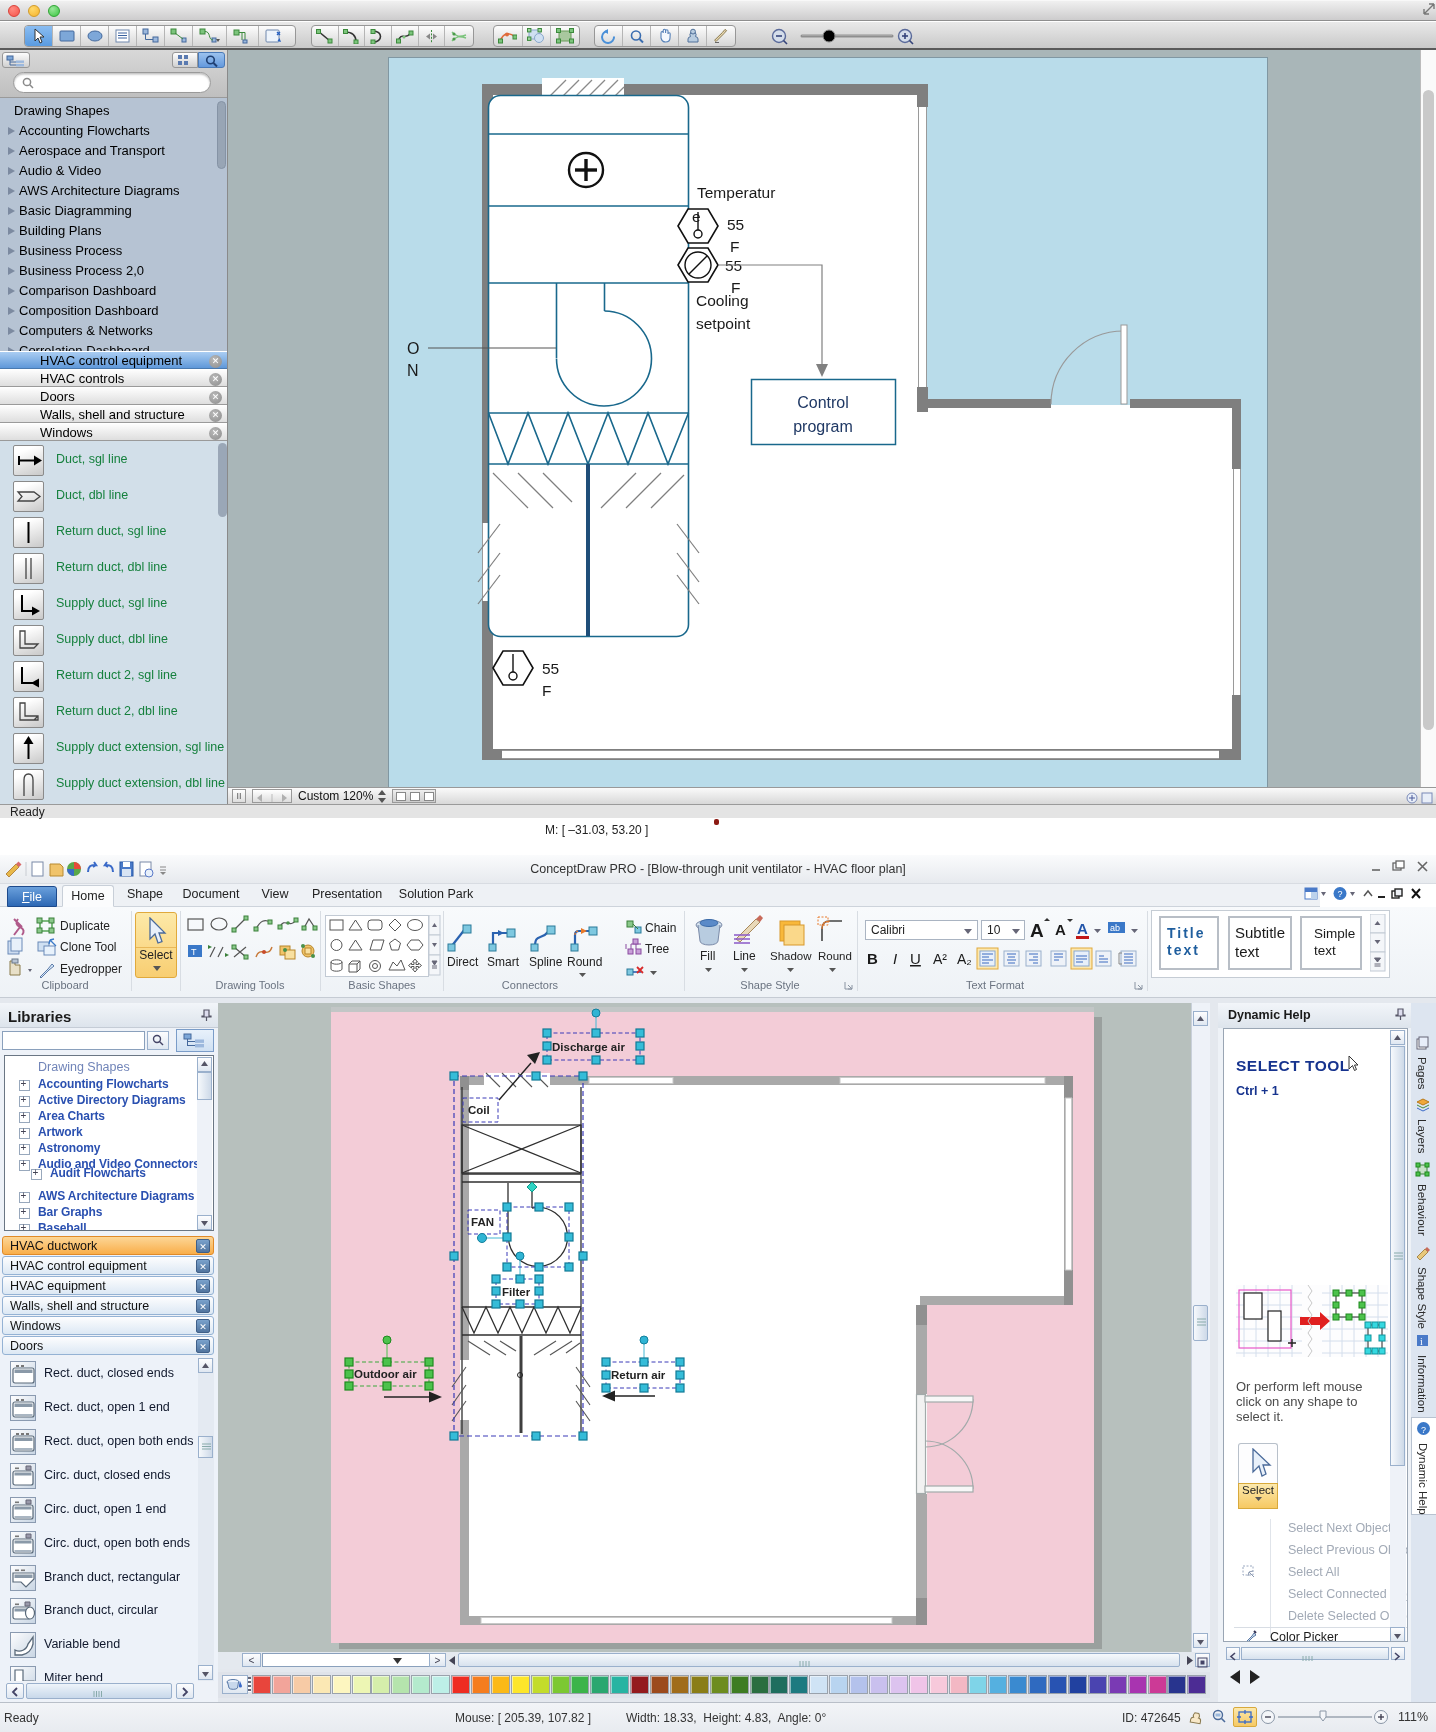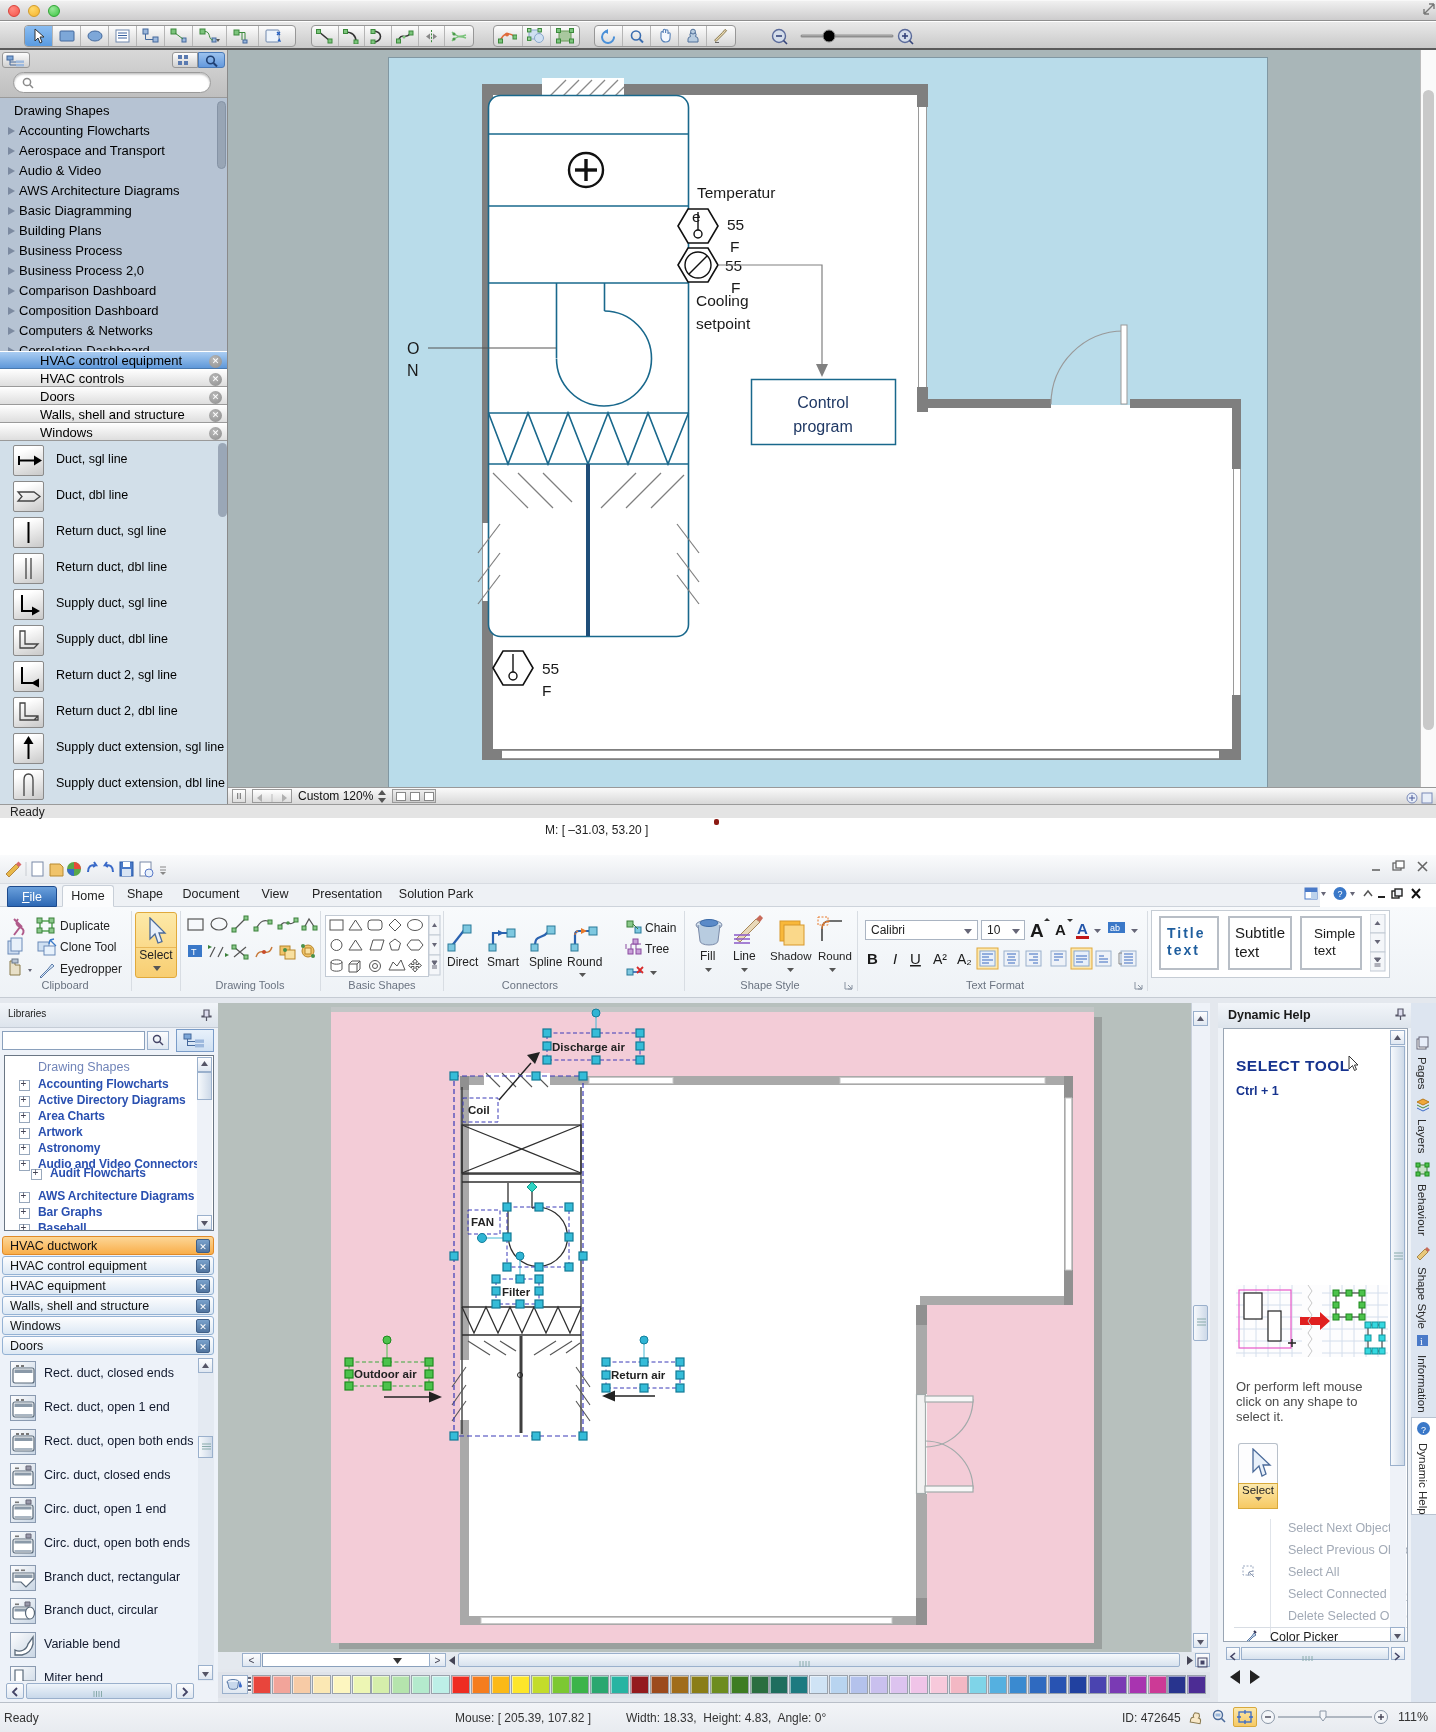--- a/index.html
+++ b/index.html
@@ -25,21 +25,21 @@
 
 .a-list{position:absolute;left:0;top:49px;width:228px;height:299px;background:#b6c3d3;font-size:13px;color:#000;}
 .a-li{position:absolute;left:0;width:228px;height:20px;line-height:20px;}
 .a-li .tri{position:absolute;left:8px;top:6px;width:0;height:0;border-left:7px solid #7c8aa0;border-top:4.5px solid transparent;border-bottom:4.5px solid transparent;}
 .a-li .txt{position:absolute;left:19px;top:0;white-space:nowrap;}
 .a-tab{position:absolute;left:0;width:228px;height:18px;line-height:18px;font-size:13px;color:#000;background:linear-gradient(#fdfdfd,#dedede);border-top:1px solid #fff;border-bottom:1px solid #9a9a9a;}
 .a-tab .x{position:absolute;right:6px;top:2.5px;width:13px;height:13px;border-radius:50%;background:radial-gradient(circle at 40% 35%,#b9b9b9,#8c8c8c);color:#fff;font-size:9px;line-height:13px;text-align:center;}
 .a-shapes{position:absolute;left:0;top:391px;width:228px;height:363px;background:#d2dfe9;}
 .a-srow{position:absolute;left:0;width:228px;height:36px;}
 .a-sicon{position:absolute;left:13px;top:2px;width:31px;height:31px;background:linear-gradient(160deg,#ffffff 20%,#c9c9c9);border:1px solid #8a8a8a;border-radius:2px;}
-.a-slabel{position:absolute;left:56px;top:9px;font-size:12.5px;color:#000000;white-space:nowrap;}
+.a-slabel{position:absolute;left:56px;top:9px;font-size:12.5px;color:#15803d;white-space:nowrap;}
 
 .b-title{position:absolute;left:0;top:0;width:1436px;height:29px;background:linear-gradient(#fafbfc,#e7eaee);border-bottom:1px solid #d8dce2;}
 .b-tabs{position:absolute;left:0;top:29px;width:1320px;height:23px;background:#eef1f5;border-bottom:1px solid #cdd3db;}
 .b-ribbon{position:absolute;left:0;top:52px;width:1436px;height:91px;background:linear-gradient(#f8fafc,#eef2f6);border-bottom:1px solid #c5cbd3;}
 .rsep{position:absolute;top:4px;width:1px;height:80px;background:#d8dde3;}
 .rlabel{position:absolute;top:72px;font-size:11px;color:#6a7380;width:140px;text-align:center;}
 .b-lib{position:absolute;left:0;top:148px;width:218px;height:700px;background:#eef2f8;}
 .b-canvas{position:absolute;left:218px;top:148px;width:992px;height:649px;background:#b7c0bd;overflow:hidden;}
 .b-help{position:absolute;left:1218px;top:148px;width:193px;height:700px;background:#eef2f7;}
 .b-strip{position:absolute;left:1411px;top:148px;width:25px;height:700px;background:#dde5f0;}
@@ -583,20 +583,21 @@
       <path d="M84 14 Q84 6 92 7 l-2 -3 m2 3 l-3 2" fill="none" stroke="#3a6ac8" stroke-width="2"></path>
       <path d="M109 14 Q109 6 101 7 l2 -3 m-2 3 l3 2" fill="none" stroke="#3a6ac8" stroke-width="2"></path>
       <rect x="116" y="4" width="13" height="14" fill="#4a7ac8" stroke="#2a5aa8"></rect>
         <rect x="119" y="4" width="7" height="5" fill="#fff"></rect>
         <rect x="118" y="11" width="9" height="7" fill="#d8e4f4"></rect>
       <rect x="136" y="4" width="11" height="14" fill="#fff" stroke="#7a8aa8"></rect>
         <circle cx="145" cy="15" r="4" fill="#e8f0fa" stroke="#5a7ac8"></circle>
       <path d="M156 9 l6 0 m-6 3 l6 0" stroke="#888" stroke-width="1"></path>
         <path d="M156 14 l3 3 l3 -3" fill="#888"></path>
     </svg>
+    <div style="position:absolute;left:0;top:7px;width:100%;text-align:center;font-size:12.5px;color:#333;">ConceptDraw PRO - [Blow-through unit ventilator - HVAC floor plan]</div>
     <svg width="70" height="14" style="position:absolute;left:1368px;top:5px;">
         <line x1="4" y1="10" x2="12" y2="10" stroke="#666" stroke-width="1.6"></line>
         <rect x="25" y="3" width="8" height="7" fill="none" stroke="#666" stroke-width="1.3"></rect>
         <rect x="28" y="1" width="8" height="7" fill="#fff" stroke="#666" stroke-width="1.3"></rect>
         <path d="M50 2 l9 9 m0 -9 l-9 9" stroke="#666" stroke-width="1.6"></path>
       </svg>
   </div>
   <div class="b-tabs" id="b-tabs">
     <div style="position:absolute;left:7px;top:2px;width:50px;height:21px;background:linear-gradient(#6aa0dc,#2d68b4);border:1px solid #1d4a8c;border-radius:3px 3px 0 0;color:#fff;font-size:12.5px;text-align:center;line-height:20px;"><u>F</u>ile</div>
     <div style="position:absolute;left:62px;top:1px;width:52px;height:22px;background:#fbfcfd;border:1px solid #c8cfd8;border-bottom:1px solid #fbfcfd;border-radius:3px 3px 0 0;font-size:12.5px;text-align:center;line-height:21px;color:#222;">Home</div>
@@ -916,21 +917,21 @@
             <rect x="0" y="19" width="15" height="19" fill="#f4f6f9" stroke="#c2cad4"></rect>
             <path d="M4.5 26 l6 0 l-3 4 z" fill="#667"></path>
             <rect x="0" y="38" width="15" height="19" fill="#f4f6f9" stroke="#c2cad4"></rect>
             <path d="M4.5 44 l6 0 l-3 4 z M4.5 50 l6 0 m-6 2 l6 0" fill="#667" stroke="#667"></path>
           </svg>
       </div>
     </div>
   </div>
   <div class="b-lib" id="b-lib">
     <div style="position:absolute;left:0;top:0;width:218px;height:25px;background:linear-gradient(#f2f5f9,#dde4ec);border-bottom:1px solid #c5ccd6;">
-      <span style="position:absolute;left:8px;top:5px;font-size:10px;font-weight:normal;color:#1a1a1a;">Libraries</span>
+      <span style="position:absolute;left:8px;top:5px;font-size:15px;font-weight:bold;color:#1a1a1a;">Libraries</span>
       <svg width="12" height="14" style="position:absolute;left:200px;top:5px;">
           <path d="M4 2 L9 2 L9 8 L11 8 L11 9 L2 9 L2 8 L4 8 Z M6.5 9 L6.5 13" stroke="#556" fill="#dde" stroke-width="1.2"></path>
         </svg>
     </div>
     <div style="position:absolute;left:2px;top:28px;width:143px;height:19px;background:#fff;border:1px solid #8aa0bc;"></div>
     <div style="position:absolute;left:147px;top:28px;width:22px;height:19px;background:linear-gradient(#fdfdfe,#dfe7f1);border:1px solid #9ab0cc;"><svg width="13" height="13" style="margin:2px 0 0 4px;">
           <circle cx="5" cy="5" r="3.5" fill="none" stroke="#446" stroke-width="1.4"></circle>
           <line x1="7.7" y1="7.7" x2="11" y2="11" stroke="#446" stroke-width="1.4"></line>
         </svg></div>
     <div style="position:absolute;left:176px;top:26px;width:38px;height:23px;background:linear-gradient(#e8f1fb,#cfe0f2);border:1px solid #7a9cc8;"><svg width="24" height="15" style="margin:3px 0 0 6px;">

